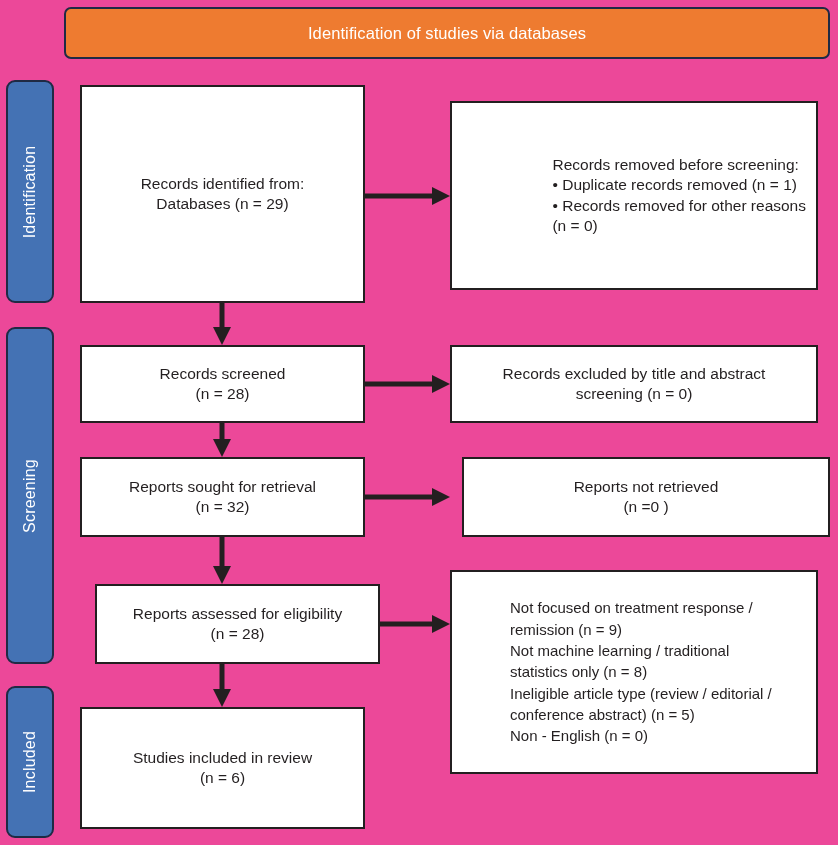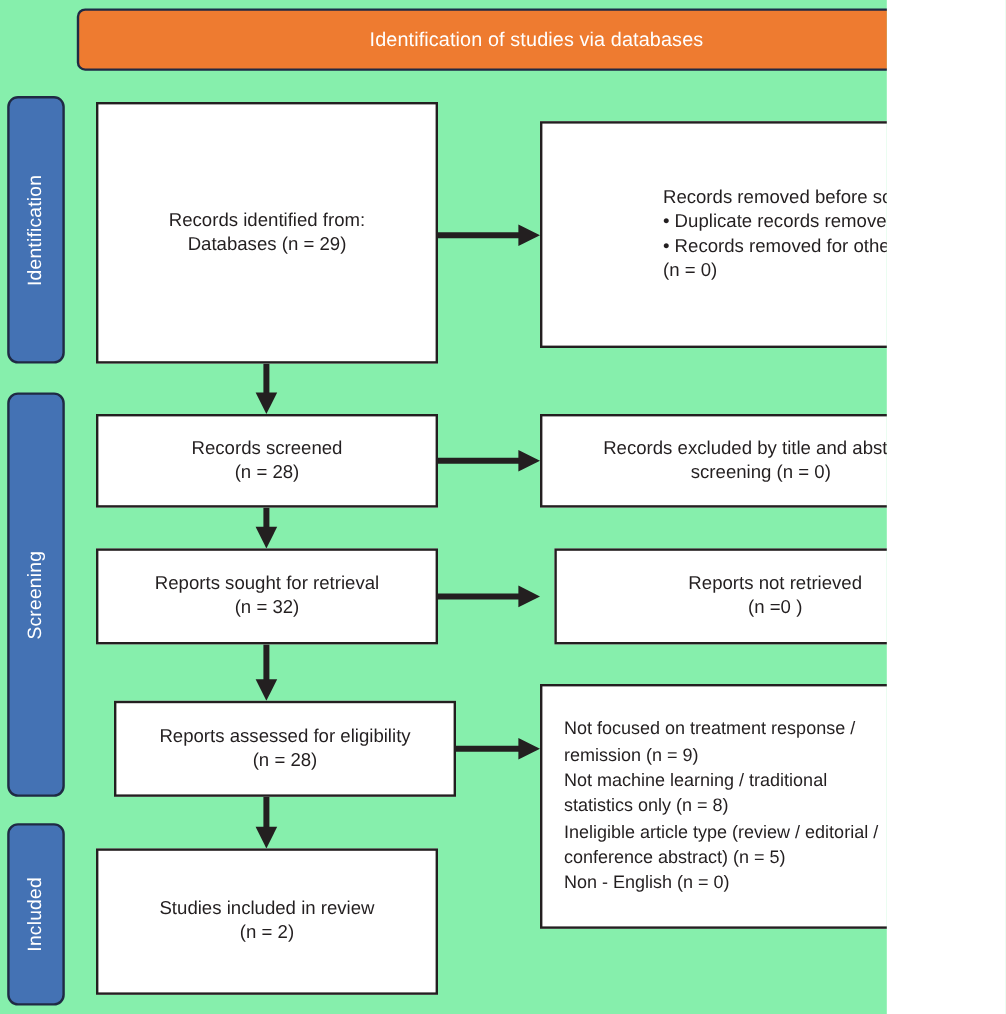--- a/index.html
+++ b/index.html
@@ -7,23 +7,23 @@
     padding: 0;
     background: #ffffff;
   }
   body {
     font-family: "Liberation Sans", sans-serif;
     -webkit-font-smoothing: antialiased;
   }
 
   #prisma-canvas {
     position: relative;
-    width: 739px;
+    width: 838px;
     height: 845px;
-    background: #86efac;
+    background: #ec4899;
     overflow: hidden;
   }
 
   
   .phase-banner {
     position: absolute;
     left: 64px;
     top: 7px;
     width: 766px;
     height: 52px;
@@ -88,21 +88,21 @@
   #box-screened   { left: 80px; top: 345px; width: 285px; height: 78px;  }
   #box-sought     { left: 80px; top: 457px; width: 285px; height: 80px;  }
   #box-assessed   { left: 95px; top: 584px; width: 285px; height: 80px;  }
   #box-included   { left: 80px; top: 707px; width: 285px; height: 122px; }
 
   
   #box-removed    { left: 450px; top: 101px; width: 368px; height: 189px; justify-content: flex-end; }
   #box-excluded   { left: 450px; top: 345px; width: 368px; height: 78px; justify-content: center;  }
   #box-notretr    { left: 450px; top: 457px; width: 368px; height: 80px; margin-left: 12px;  }
   #box-reasons    { left: 450px; top: 570px; width: 368px; height: 204px; }
-  #box-reasons .box-text { font-size: 15px; line-height: 1.42; }
+  #box-reasons .box-text { font-size: 15px; line-height: 1.42; margin-left: 40px; }
 
   
   .arrow-svg {
     position: absolute;
     left: 0; top: 0;
     width: 838px;
     height: 845px;
     pointer-events: none;
   }
   .arrow-line {
@@ -169,21 +169,21 @@
   <div id="box-sought" class="flow-box">
     <span class="box-text">Reports sought for retrieval
 (n = 32)</span>
   </div>
   <div id="box-assessed" class="flow-box">
     <span class="box-text">Reports assessed for eligibility
 (n = 28)</span>
   </div>
   <div id="box-included" class="flow-box">
     <span class="box-text">Studies included in review
-(n = 2)</span>
+(n = 6)</span>
   </div>
 
   <div id="box-removed" class="flow-box left-align">
     <span class="box-text">Records removed before screening:
 • Duplicate records removed (n = 1)
 • Records removed for other reasons
    (n = 0)</span>
   </div>
   <div id="box-excluded" class="flow-box">
     <span class="box-text">Records excluded by title and abstract

